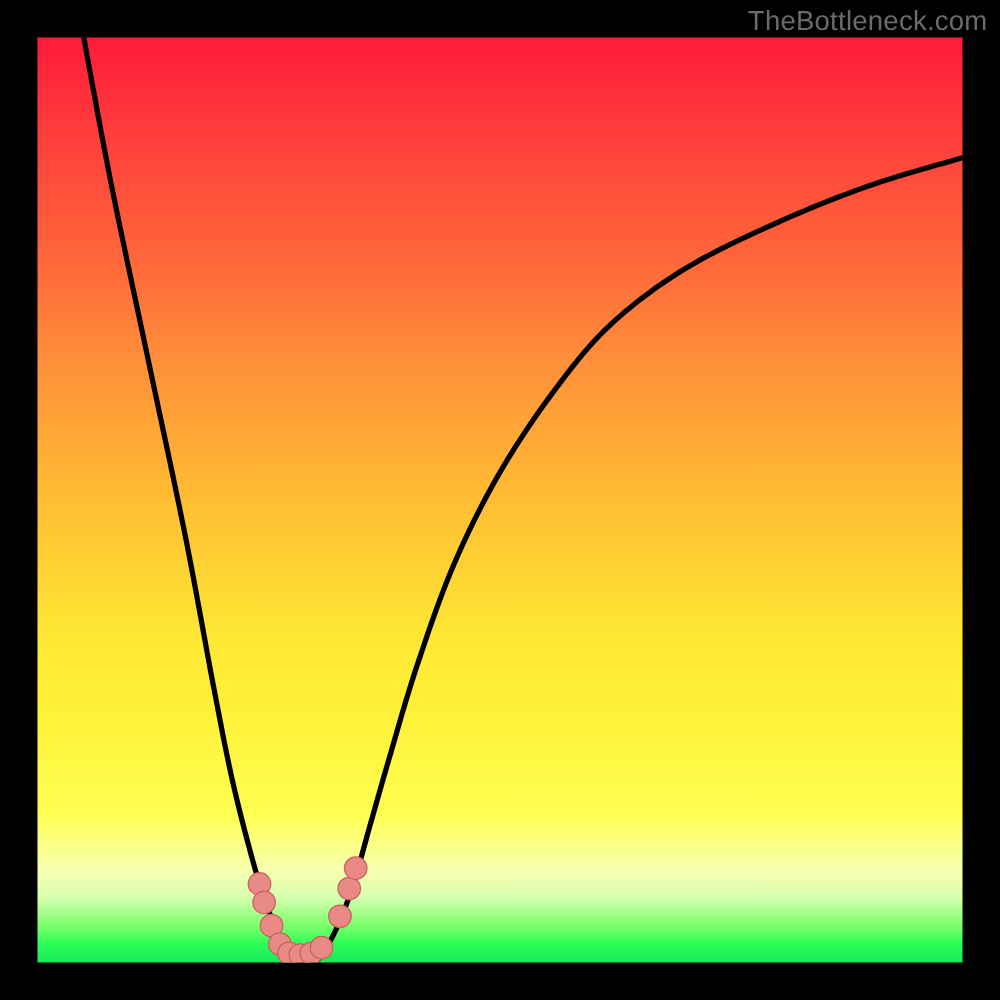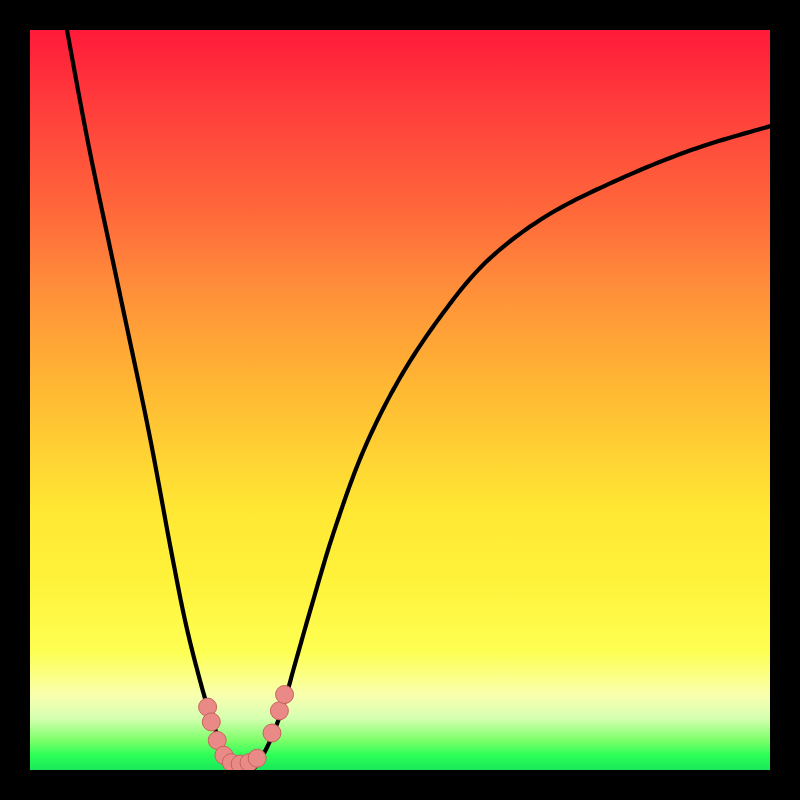--- a/index.html
+++ b/index.html
@@ -56,20 +56,21 @@
     left: 0;
     top: 0;
     width: 740px;
     height: 740px;
   }
 </style>
 </head>
 <body>
 
 <div class="frame">
+  <div class="watermark">TheBottleneck.com</div>
   <div class="plot-area">
     <svg class="curve" viewBox="0 0 740 740">
       <g id="curve-group">
           <path d="M 37.00 0.00 L 37.67 3.61 L 38.45 7.84 L 39.33 12.62 L 40.30 17.93 L 41.35 23.69 L 42.48 29.87 L 43.68 36.42 L 44.94 43.28 L 46.25 50.41 L 47.61 57.76 L 49.00 65.27 L 50.43 72.90 L 51.88 80.60 L 53.34 88.32 L 54.81 96.01 L 56.29 103.62 L 57.75 111.10 L 59.20 118.40 L 60.66 125.66 L 62.16 133.05 L 63.71 140.55 L 65.28 148.15 L 66.89 155.85 L 68.52 163.62 L 70.17 171.47 L 71.85 179.37 L 73.54 187.31 L 75.24 195.29 L 76.95 203.30 L 78.66 211.31 L 80.37 219.33 L 82.08 227.33 L 83.78 235.31 L 85.47 243.26 L 87.14 251.16 L 88.80 259.00 L 90.46 266.84 L 92.13 274.74 L 93.82 282.69 L 95.52 290.67 L 97.23 298.67 L 98.94 306.69 L 100.65 314.70 L 102.36 322.71 L 104.06 330.69 L 105.75 338.63 L 107.43 346.53 L 109.08 354.38 L 110.71 362.15 L 112.32 369.85 L 113.89 377.45 L 115.44 384.95 L 116.94 392.34 L 118.40 399.60 L 119.83 406.79 L 121.23 413.97 L 122.61 421.13 L 123.97 428.26 L 125.31 435.33 L 126.62 442.36 L 127.91 449.31 L 129.18 456.18 L 130.42 462.96 L 131.65 469.64 L 132.85 476.21 L 134.02 482.64 L 135.18 488.95 L 136.31 495.10 L 137.41 501.09 L 138.50 506.92 L 139.56 512.55 L 140.60 518.00 L 141.61 523.23 L 142.57 528.25 L 143.49 533.07 L 144.39 537.71 L 145.25 542.18 L 146.08 546.50 L 146.89 550.69 L 147.69 554.75 L 148.46 558.70 L 149.23 562.56 L 149.99 566.35 L 150.74 570.07 L 151.50 573.75 L 152.25 577.40 L 153.02 581.04 L 153.80 584.67 L 154.59 588.32 L 155.40 592.00 L 156.23 595.69 L 157.06 599.35 L 157.91 602.98 L 158.76 606.58 L 159.61 610.14 L 160.47 613.65 L 161.33 617.12 L 162.18 620.54 L 163.03 623.91 L 163.88 627.22 L 164.71 630.47 L 165.54 633.66 L 166.36 636.78 L 167.16 639.82 L 167.95 642.79 L 168.72 645.68 L 169.47 648.48 L 170.20 651.20 L 170.91 653.82 L 171.60 656.33 L 172.26 658.74 L 172.92 661.06 L 173.55 663.29 L 174.17 665.45 L 174.79 667.54 L 175.39 669.57 L 175.98 671.55 L 176.57 673.48 L 177.15 675.37 L 177.74 677.24 L 178.32 679.08 L 178.90 680.90 L 179.49 682.72 L 180.09 684.54 L 180.69 686.36 L 181.30 688.20 L 181.92 690.05 L 182.55 691.89 L 183.19 693.73 L 183.84 695.56 L 184.49 697.37 L 185.14 699.16 L 185.79 700.93 L 186.44 702.68 L 187.08 704.39 L 187.72 706.07 L 188.35 707.71 L 188.97 709.30 L 189.58 710.86 L 190.18 712.36 L 190.76 713.81 L 191.33 715.20 L 191.88 716.53 L 192.40 717.80 L 192.90 719.00 L 193.38 720.13 L 193.85 721.21 L 194.29 722.23 L 194.72 723.19 L 195.14 724.10 L 195.55 724.97 L 195.94 725.80 L 196.33 726.59 L 196.71 727.34 L 197.09 728.07 L 197.47 728.76 L 197.85 729.44 L 198.23 730.09 L 198.61 730.73 L 199.00 731.36 L 199.39 731.98 L 199.80 732.60 L 200.20 733.21 L 200.58 733.79 L 200.95 734.35 L 201.30 734.88 L 201.65 735.40 L 201.99 735.89 L 202.34 736.36 L 202.68 736.80 L 203.04 737.23 L 203.40 737.62 L 203.78 738.00 L 204.19 738.36 L 204.61 738.69 L 205.06 739.00 L 205.54 739.28 L 206.05 739.54 L 206.61 739.78 L 207.20 740.00 L 207.84 740.22 L 208.52 740.45 L 209.24 740.69 L 209.99 740.92 L 210.78 741.15 L 211.59 741.37 L 212.42 741.56 L 213.27 741.73 L 214.14 741.85 L 215.02 741.93 L 215.90 741.95 L 216.79 741.92 L 217.68 741.81 L 218.57 741.63 L 219.45 741.37 L 220.31 741.02 L 221.17 740.56 L 222.00 740.00 L 222.82 739.34 L 223.64 738.59 L 224.47 737.76 L 225.29 736.84 L 226.11 735.85 L 226.93 734.79 L 227.76 733.66 L 228.58 732.47 L 229.40 731.21 L 230.22 729.90 L 231.04 728.53 L 231.87 727.12 L 232.69 725.66 L 233.51 724.15 L 234.33 722.61 L 235.16 721.04 L 235.98 719.43 L 236.80 717.80 L 237.62 716.13 L 238.44 714.42 L 239.27 712.66 L 240.09 710.86 L 240.91 709.01 L 241.73 707.11 L 242.56 705.17 L 243.38 703.18 L 244.20 701.15 L 245.02 699.07 L 245.84 696.95 L 246.67 694.78 L 247.49 692.56 L 248.31 690.30 L 249.13 687.99 L 249.96 685.64 L 250.78 683.24 L 251.60 680.80 L 252.42 678.29 L 253.24 675.69 L 254.07 673.02 L 254.89 670.28 L 255.71 667.48 L 256.53 664.63 L 257.36 661.73 L 258.18 658.79 L 259.00 655.82 L 259.82 652.83 L 260.64 649.83 L 261.47 646.81 L 262.29 643.80 L 263.11 640.80 L 263.93 637.80 L 264.76 634.84 L 265.58 631.90 L 266.40 629.00 L 267.21 626.15 L 268.00 623.37 L 268.78 620.62 L 269.55 617.92 L 270.30 615.23 L 271.06 612.56 L 271.81 609.88 L 272.57 607.20 L 273.34 604.49 L 274.11 601.74 L 274.91 598.96 L 275.72 596.11 L 276.55 593.20 L 277.41 590.20 L 278.31 587.12 L 279.23 583.93 L 280.19 580.63 L 281.20 577.20 L 282.24 573.65 L 283.30 569.99 L 284.39 566.24 L 285.49 562.39 L 286.62 558.46 L 287.78 554.45 L 288.95 550.38 L 290.15 546.24 L 291.38 542.05 L 292.62 537.81 L 293.89 533.54 L 295.18 529.24 L 296.49 524.91 L 297.83 520.57 L 299.19 516.22 L 300.57 511.87 L 301.97 507.53 L 303.40 503.20 L 304.85 498.85 L 306.32 494.44 L 307.82 489.98 L 309.34 485.47 L 310.88 480.92 L 312.44 476.34 L 314.03 471.74 L 315.64 467.12 L 317.27 462.50 L 318.93 457.88 L 320.61 453.26 L 322.31 448.66 L 324.04 444.08 L 325.78 439.53 L 327.55 435.02 L 329.35 430.56 L 331.16 426.15 L 333.00 421.80 L 334.86 417.49 L 336.75 413.21 L 338.65 408.95 L 340.58 404.72 L 342.54 400.50 L 344.51 396.31 L 346.51 392.14 L 348.53 388.00 L 350.57 383.88 L 352.64 379.78 L 354.73 375.70 L 356.84 371.64 L 358.98 367.61 L 361.14 363.60 L 363.32 359.62 L 365.52 355.66 L 367.75 351.72 L 370.00 347.80 L 372.28 343.90 L 374.61 339.99 L 376.97 336.10 L 379.37 332.22 L 381.80 328.35 L 384.25 324.50 L 386.73 320.68 L 389.23 316.88 L 391.74 313.11 L 394.26 309.38 L 396.79 305.68 L 399.33 302.03 L 401.86 298.42 L 404.39 294.86 L 406.91 291.36 L 409.43 287.91 L 411.92 284.52 L 414.40 281.20 L 416.85 277.94 L 419.25 274.75 L 421.63 271.62 L 423.98 268.55 L 426.32 265.53 L 428.65 262.56 L 430.98 259.64 L 433.32 256.76 L 435.68 253.91 L 438.05 251.10 L 440.46 248.32 L 442.90 245.57 L 445.39 242.84 L 447.94 240.13 L 450.54 237.43 L 453.22 234.75 L 455.97 232.07 L 458.80 229.40 L 461.70 226.74 L 464.65 224.10 L 467.64 221.49 L 470.68 218.89 L 473.76 216.32 L 476.89 213.78 L 480.06 211.25 L 483.28 208.75 L 486.55 206.27 L 489.86 203.82 L 493.22 201.39 L 496.62 198.98 L 500.07 196.59 L 503.57 194.23 L 507.11 191.89 L 510.69 189.57 L 514.32 187.27 L 518.00 185.00 L 521.74 182.75 L 525.57 180.52 L 529.48 178.32 L 533.45 176.14 L 537.48 173.98 L 541.57 171.84 L 545.70 169.73 L 549.87 167.64 L 554.08 165.57 L 558.30 163.53 L 562.54 161.51 L 566.79 159.51 L 571.03 157.54 L 575.27 155.58 L 579.50 153.65 L 583.70 151.75 L 587.87 149.86 L 592.00 148.00 L 596.11 146.16 L 600.22 144.35 L 604.33 142.55 L 608.44 140.78 L 612.56 139.04 L 616.67 137.31 L 620.78 135.61 L 624.89 133.93 L 629.00 132.27 L 633.11 130.64 L 637.22 129.03 L 641.33 127.44 L 645.44 125.88 L 649.56 124.34 L 653.67 122.82 L 657.78 121.32 L 661.89 119.85 L 666.00 118.40 L 670.22 116.95 L 674.63 115.49 L 679.19 114.01 L 683.87 112.54 L 688.62 111.08 L 693.41 109.63 L 698.20 108.20 L 702.95 106.81 L 707.63 105.45 L 712.19 104.14 L 716.60 102.88 L 720.81 101.68 L 724.81 100.55 L 728.53 99.50 L 731.95 98.53 L 735.03 97.65 L 737.72 96.87 L 740.00 96.20" fill="none" stroke="#000000" stroke-width="4.2" stroke-linecap="round"></path>
         </g>
       <g id="marker-group">
           <circle cx="177.60" cy="677.10" r="9" fill="#e98a86" stroke="#c7625e" stroke-width="1"></circle>
           <circle cx="181.30" cy="691.90" r="9" fill="#e98a86" stroke="#c7625e" stroke-width="1"></circle>
           <circle cx="187.22" cy="710.40" r="9" fill="#e98a86" stroke="#c7625e" stroke-width="1"></circle>
           <circle cx="193.88" cy="725.20" r="9" fill="#e98a86" stroke="#c7625e" stroke-width="1"></circle>

